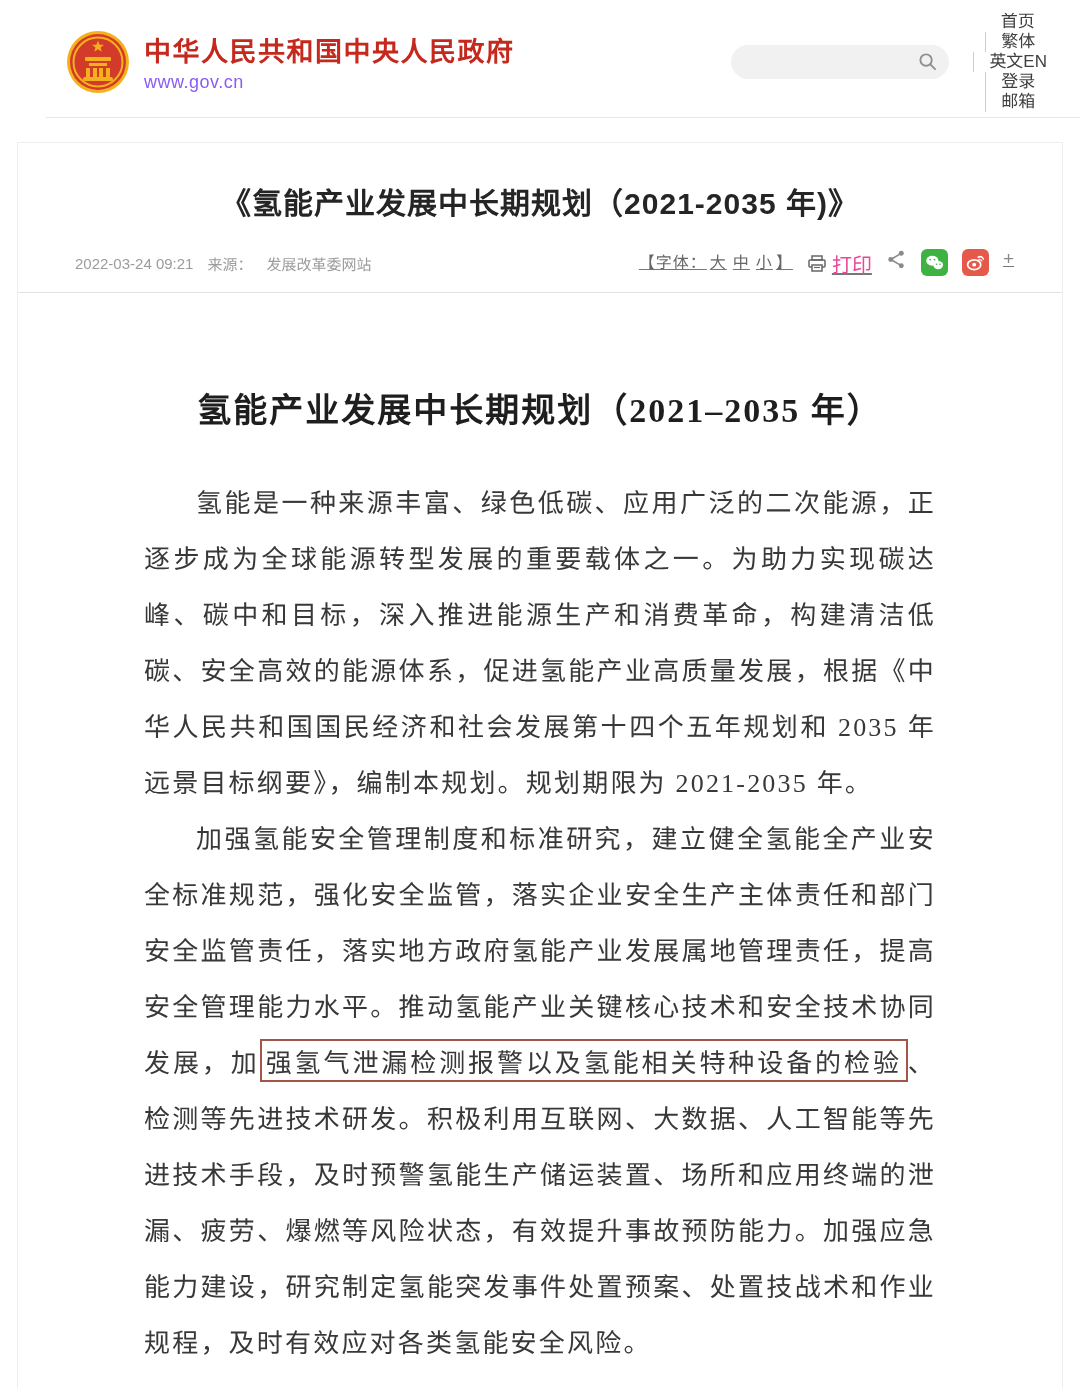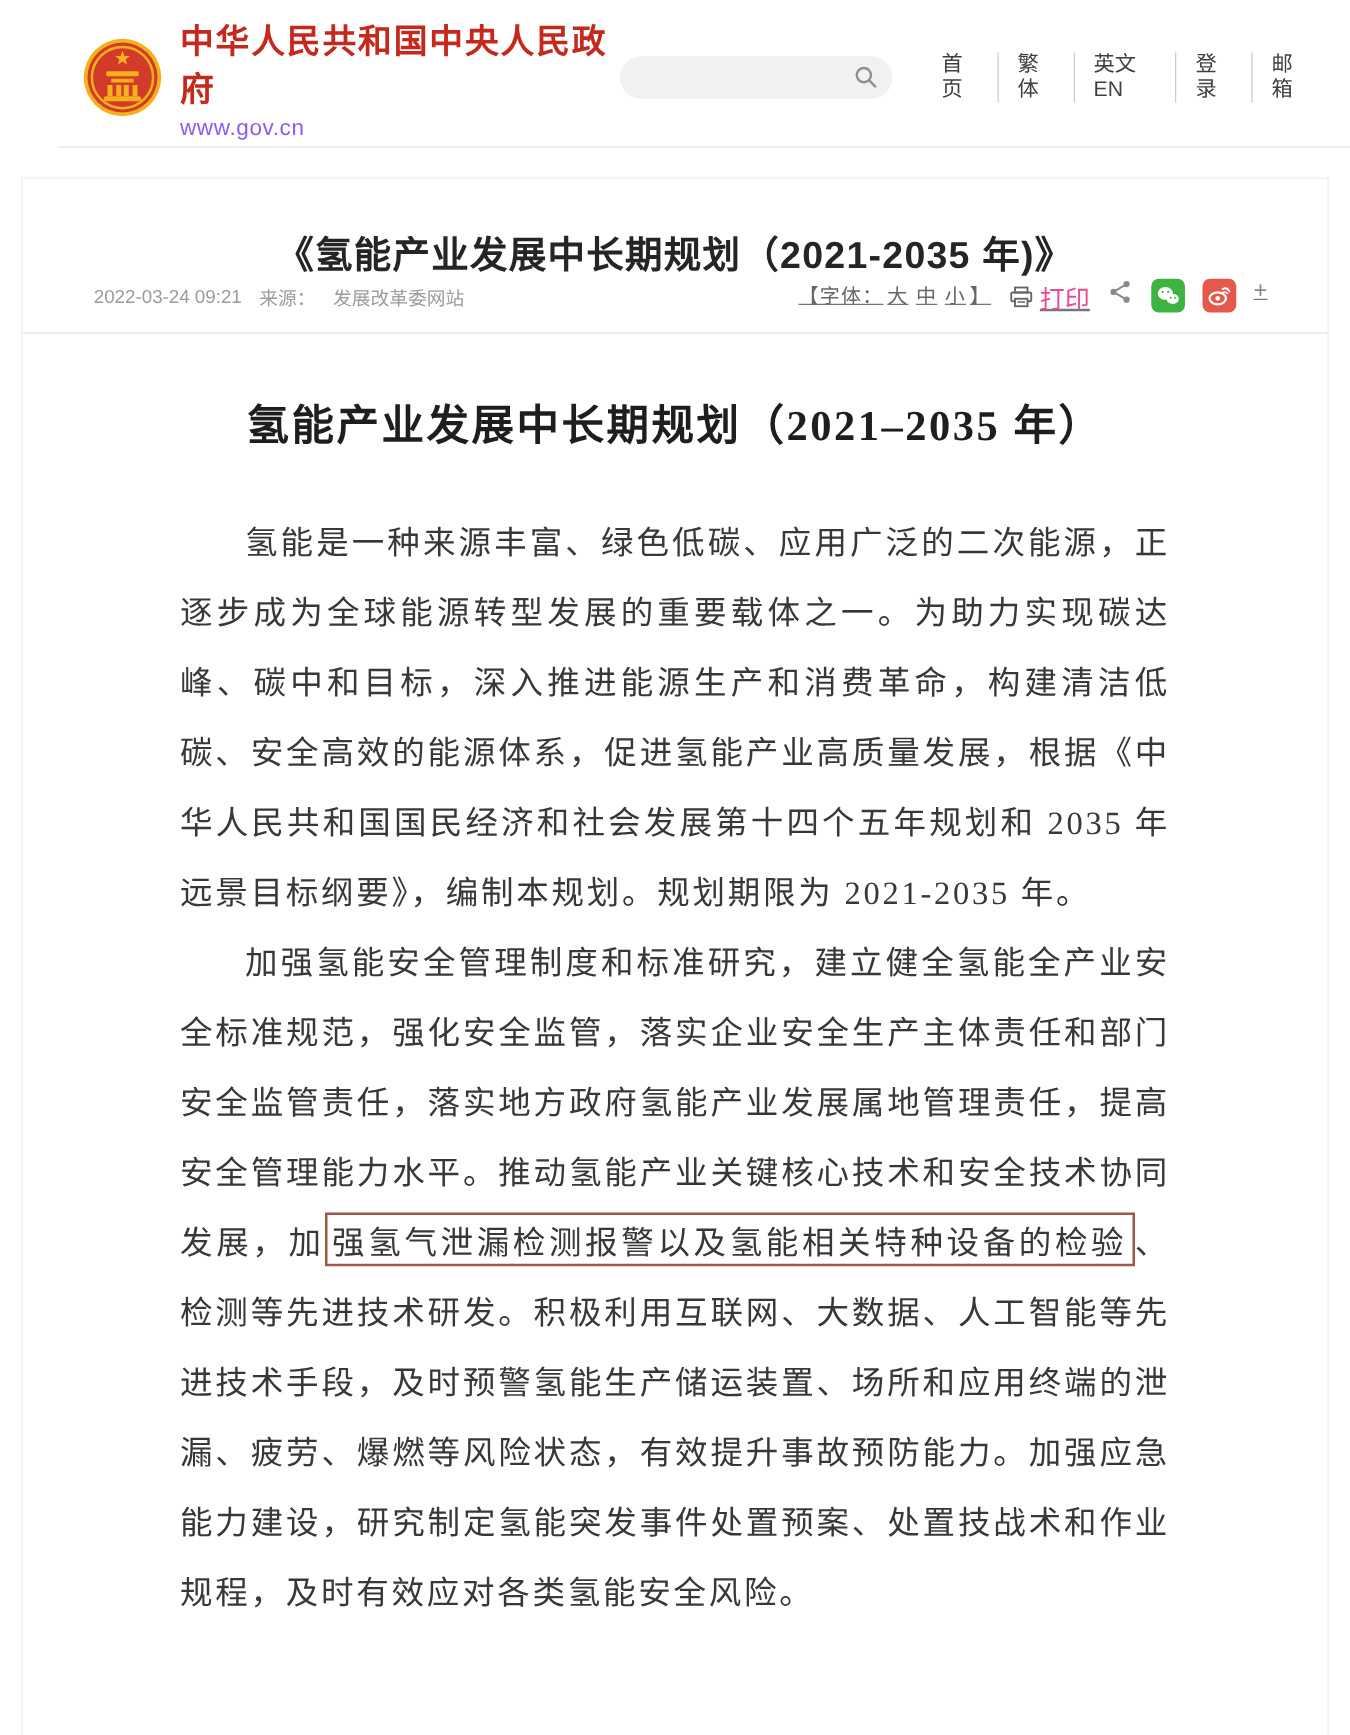--- a/index.html
+++ b/index.html
@@ -15,30 +15,30 @@
   .site-name { font-size:27px; font-weight:700; color:#c5281c; letter-spacing:1.5px; }
   .site-url { font-size:18px; color:#8b5cf6; margin-top:3px; letter-spacing:.5px; }
 
   .header-right { margin-left:auto; display:flex; align-items:center; gap:24px; }
   .search-pill { width:218px; height:34px; background:#f1f1f1; border-radius:17px;
     display:flex; align-items:center; padding:0 10px 0 16px; }
   .search-pill input { flex:1; border:none; outline:none; background:transparent;
     font-size:15px; color:#555; min-width:0; }
   .search-btn { border:none; background:transparent; cursor:pointer; display:flex;
     align-items:center; padding:2px; }
-  .top-nav { display:flex; align-items:center; }
+  .top-nav { display:flex; align-items:center;flex-direction:column; }
   .top-nav a { text-decoration:none; color:#3f3f3f; font-size:17px; padding:0 15px;
     line-height:20px; }
   .top-nav a + a { border-left:1px solid #ccc; }
 
   
   .article-card { margin:24px 17px 0; border:1px solid #ededed; border-bottom:none;
     min-height:1246px; background:#fff; padding-top:36px; }
   .page-title { text-align:center; font-size:30px; font-weight:600; color:#252525;
-    letter-spacing:1px; }
+    letter-spacing:1px; margin-bottom:26px; }
 
   .meta-row { display:flex; align-items:center; padding:0 48px 0 57px;
     font-size:15px; color:#9c9c9c; }
   .meta-left { display:flex; align-items:center; gap:14px; }
   .meta-right { margin-left:auto; display:flex; align-items:flex-start; gap:14px;
     color:#777; font-size:16px;text-decoration:underline; }
   .font-widget { color:#666; letter-spacing:1px; }
   .font-size-opt { cursor:pointer; margin:0 3px; }
   .print-btn { display:flex; align-items:center; gap:5px; color:#ec4899; cursor:pointer;
     background:none; border:none; font-size:20px; }
@@ -49,21 +49,21 @@
   .badge.weibo  { background:#e6584a; }
   .plus-btn { background:none; border:none; font-size:19px; color:#8a8a8a; cursor:pointer;
     line-height:1; }
 
   .meta-divider { border:none; border-top:1px solid #e3e3e3; margin-top:14px; }
 
   
   .doc { width:792px; margin:0 auto; padding-top:50px;
     font-family:"Liberation Serif","DejaVu Serif",serif; color:#383838; }
   .doc-title { text-align:center; font-size:34px; font-weight:700; letter-spacing:2px;
-    line-height:50px; margin-bottom:40px; color:#1e1e1e; }
+    line-height:50px; margin-bottom:40px; color:#1e1e1e;margin-top:43px; }
   .doc p { font-size:26px; line-height:56px; letter-spacing:2.2px;
     text-align:justify; text-indent:2em; }
   .doc .sec-heading { font-weight:700; }
   .hl-box { border:2px solid #a35647; padding:8px 4px 2px; }
 </style>
 </head>
 <body>
 
 <header class="site-header">
   <div class="logo-wrap">

